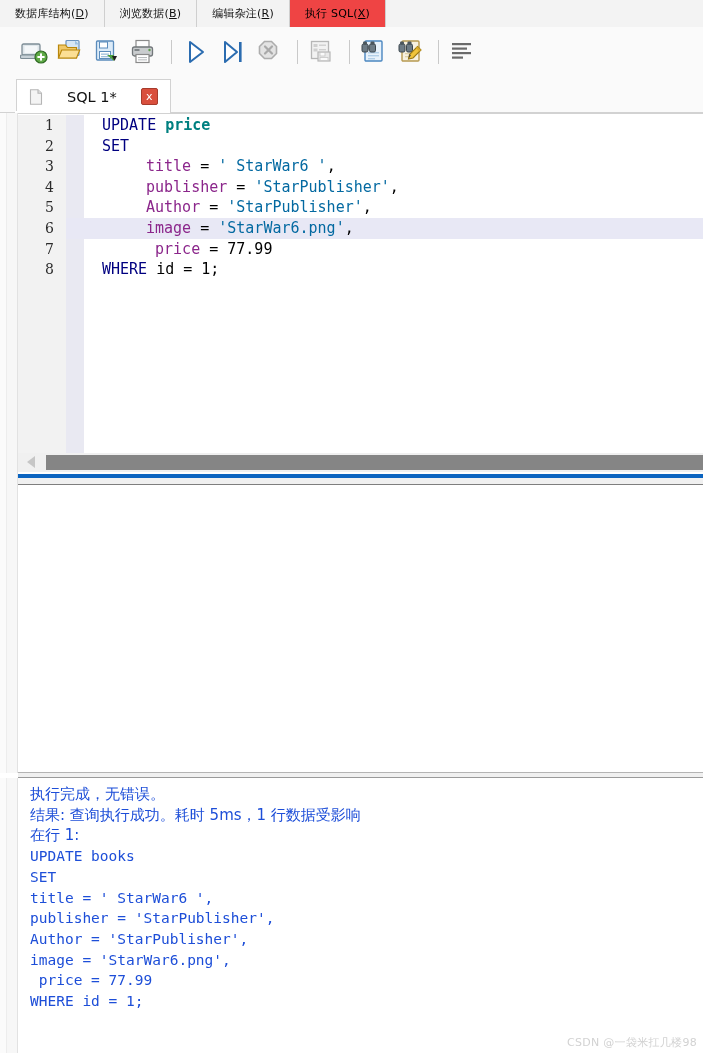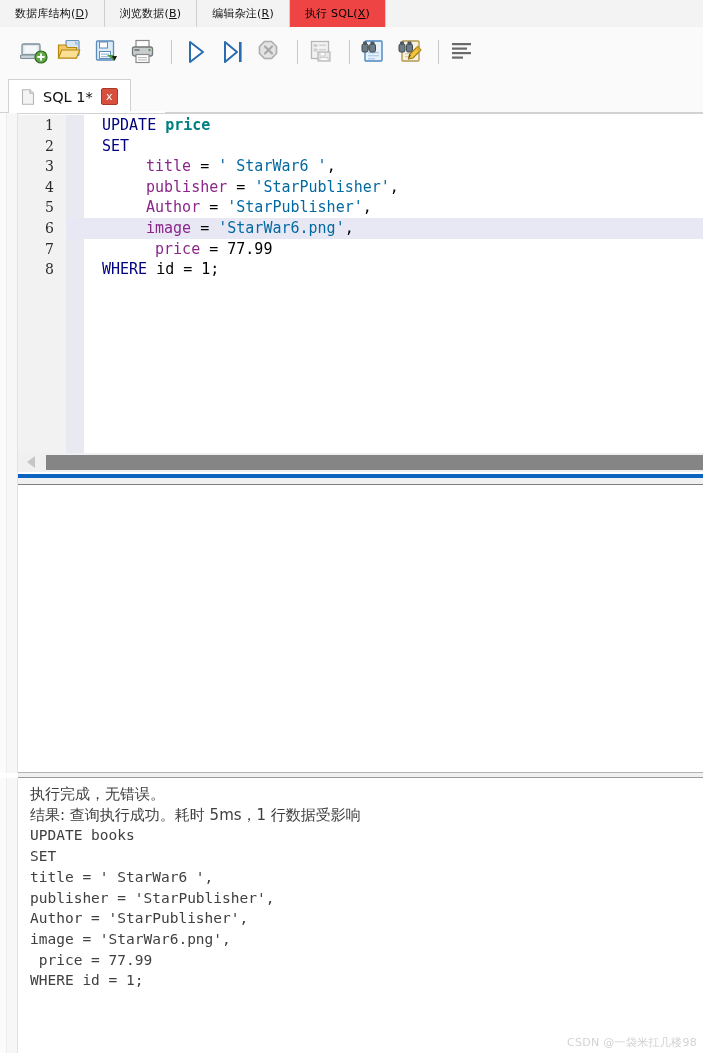--- a/index.html
+++ b/index.html
@@ -98,26 +98,26 @@
   
   .subtabbar {
     position: absolute;
     left: 0; top: 77px;
     width: 703px; height: 36px;
     background: #fafafa;
     box-sizing: border-box;
   }
   .subtab {
     position: absolute;
-    left: 8px; top: 2px;
+    left: 16px; top: 2px;
     height: 34px;
     box-sizing: border-box;
     display: flex;
     align-items: center;
-    gap: 8px;
+    gap: 24px;
     padding: 0 12px 0 12px;
     background: #ffffff;
     border: 1px solid #d2d2d2;
     border-bottom: none;
     font-family: "DejaVu Sans", sans-serif;
     font-size: 14.5px;
     color: #111;
   }
   .subtab-strip {
     position: absolute;
@@ -310,21 +310,21 @@
   }
   .log-lines {
     position: absolute;
     left: 12px; top: 6px;
     right: 0;
   }
   .log-line {
     font-family: "DejaVu Sans Mono", monospace;
     font-size: 14.5px;
     line-height: 20.7px;
-    color: #404040;
+    color: #1d4ed8;
     white-space: pre;
   }
   .log-line.cjk {
     font-family: "DejaVu Sans", sans-serif;
     font-size: 15px;
   }
 
   
   .watermark {
     position: absolute;
@@ -554,20 +554,21 @@
   <div class="mid-panel"></div>
   <div class="mid-panel-bottom"></div>
 
   <div class="log-rail">
     <div class="left-rail-2"></div>
   </div>
   <div class="log-panel">
     <div class="log-lines" id="log-lines">
         <div class="log-line cjk">执行完成，无错误。</div>
         <div class="log-line cjk">结果: 查询执行成功。耗时 5ms，1 行数据受影响</div>
+        <div class="log-line cjk">在行 1:</div>
         <div class="log-line">UPDATE books</div>
         <div class="log-line">SET</div>
         <div class="log-line">title = ' StarWar6 ',</div>
         <div class="log-line">publisher = 'StarPublisher',</div>
         <div class="log-line">Author = 'StarPublisher',</div>
         <div class="log-line">image = 'StarWar6.png',</div>
         <div class="log-line"> price = 77.99</div>
         <div class="log-line">WHERE id = 1;</div>
       </div>
   </div>

